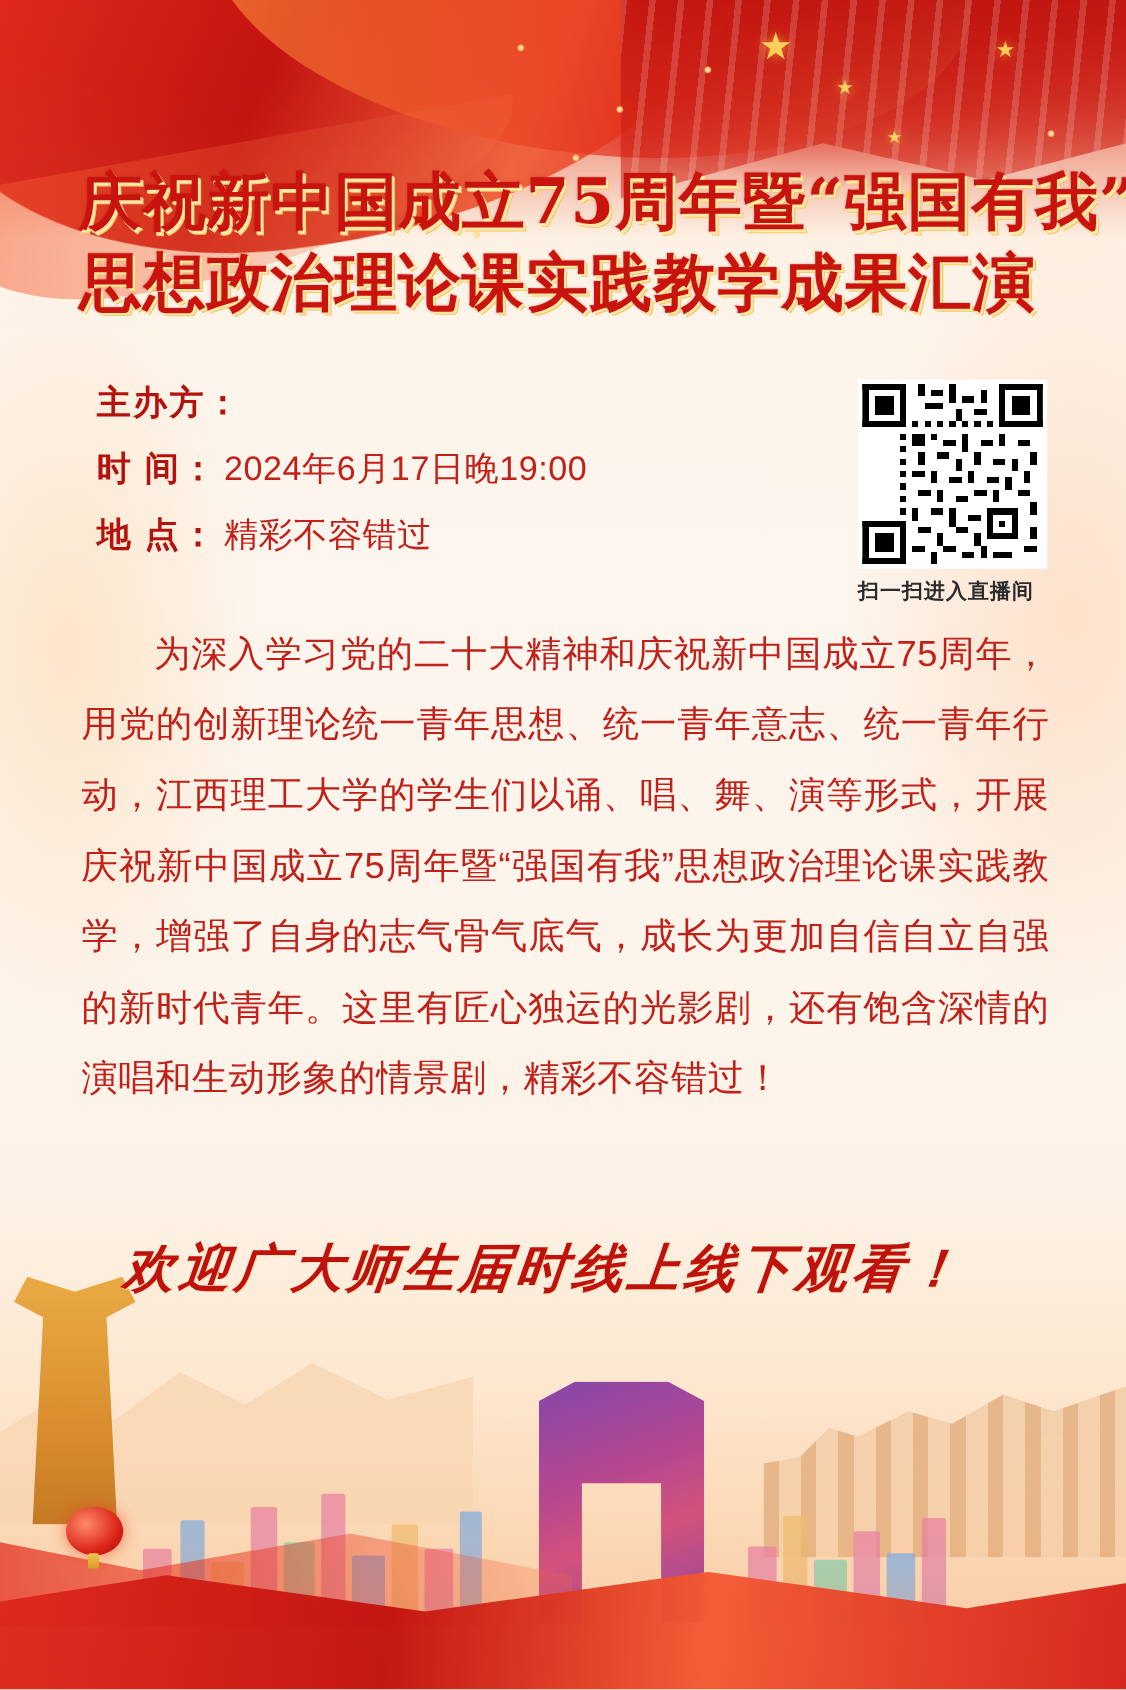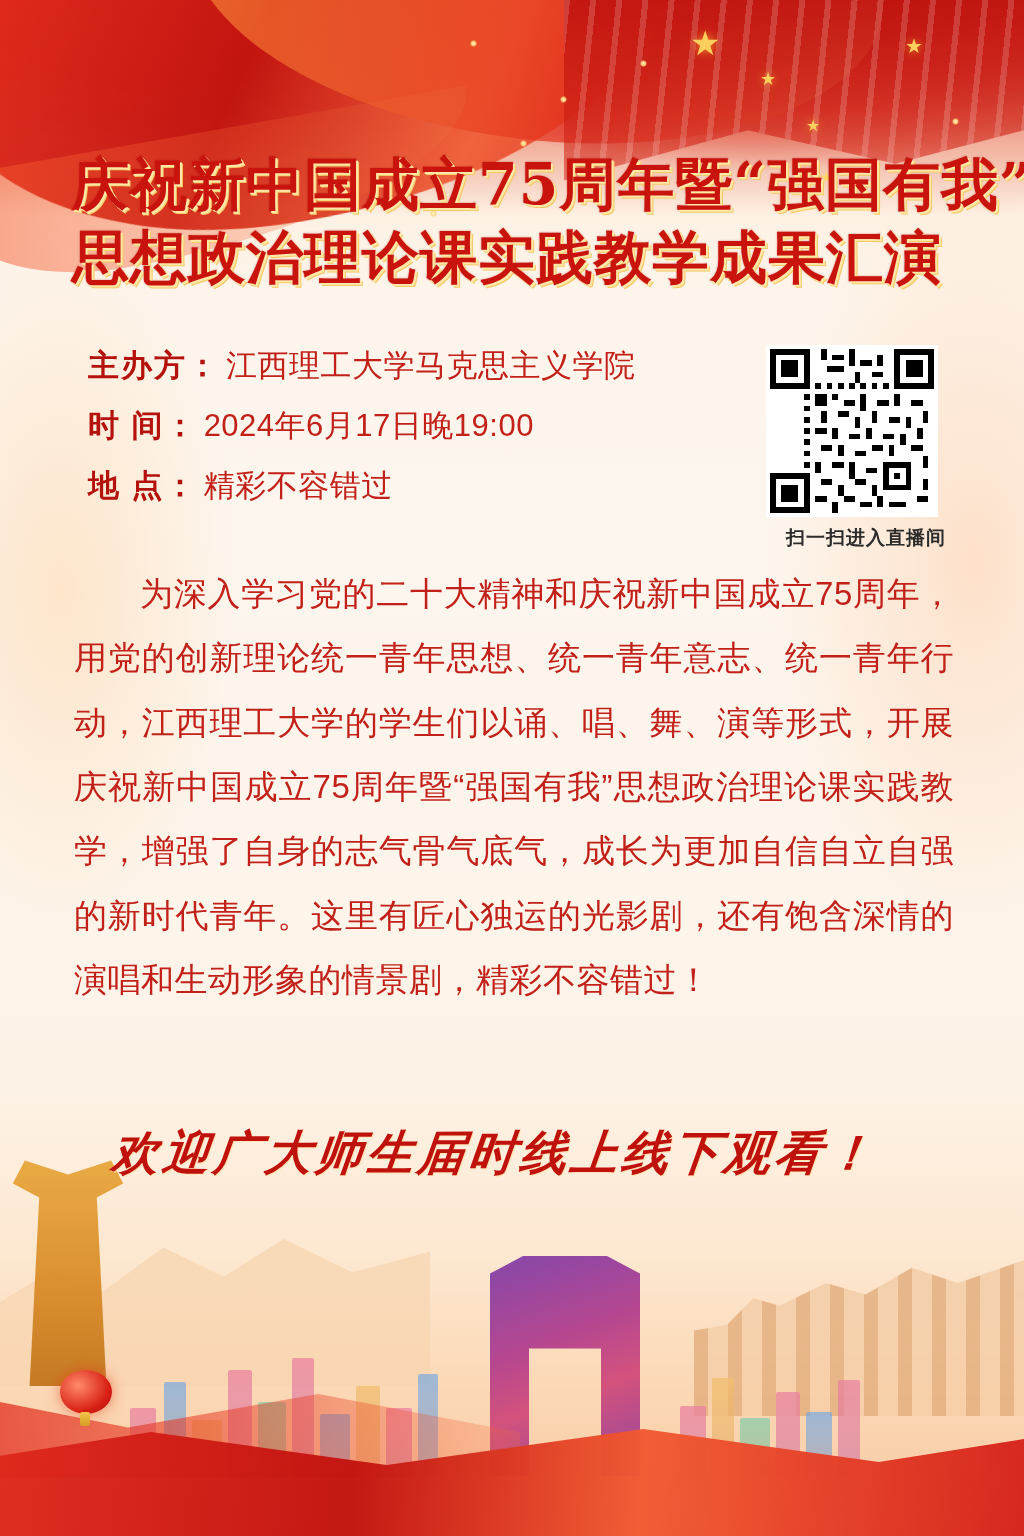--- a/index.html
+++ b/index.html
@@ -189,21 +189,21 @@
     white-space: nowrap;
   }
   .info-value {
     color: #c2211a;
     font-weight: 500;
     letter-spacing: 0.5px;
     white-space: nowrap;
   }
 
   .qr-wrap {
-    position: absolute; top: 345px; right: 78px; width: 180px; text-align: right; font-family: Liberation Serif, serif;
+    position: absolute; top: 345px; right: 64px; width: 180px; text-align: left; font-family: Liberation Serif, serif;
   }
   .qr-code {
     width: 172px; height: 172px;
     background: #fff;
     padding: 4px;
     box-sizing: border-box;
     display: block;
   }
   .qr-caption {
     margin-top: 8px;
@@ -296,21 +296,20 @@
   <div class="content">
 
     <div class="title-block">
       <div class="title-line">庆祝新中国成立75周年暨“强国有我”</div>
       <div class="title-line">思想政治理论课实践教学成果汇演</div>
     </div>
 
     <div class="info-block">
       <div class="info-row">
         <span class="info-label">主办方：</span>
-        <span class="info-value">江西理工大学马克思主义学院</span>
       </div>
       <div class="info-row">
         <span class="info-label">时 间：</span>
         <span class="info-value">2024年6月17日晚19:00</span>
       </div>
       <div class="info-row">
         <span class="info-label">地 点：</span>
         <span class="info-value">精彩不容错过</span>
       </div>
     </div>

